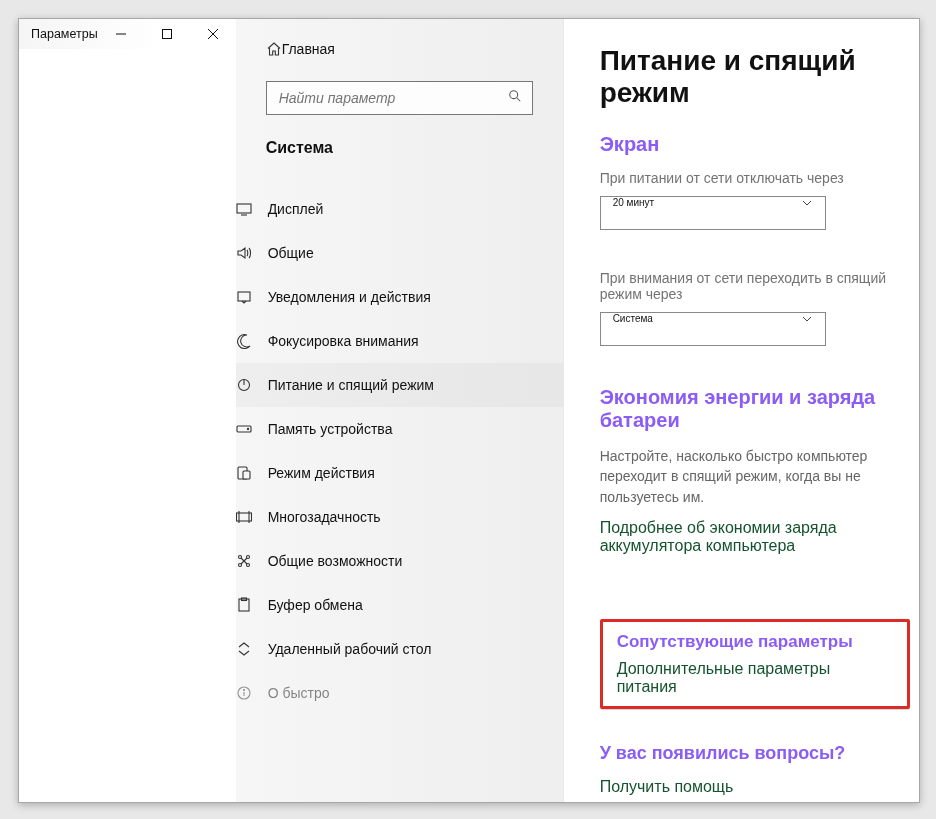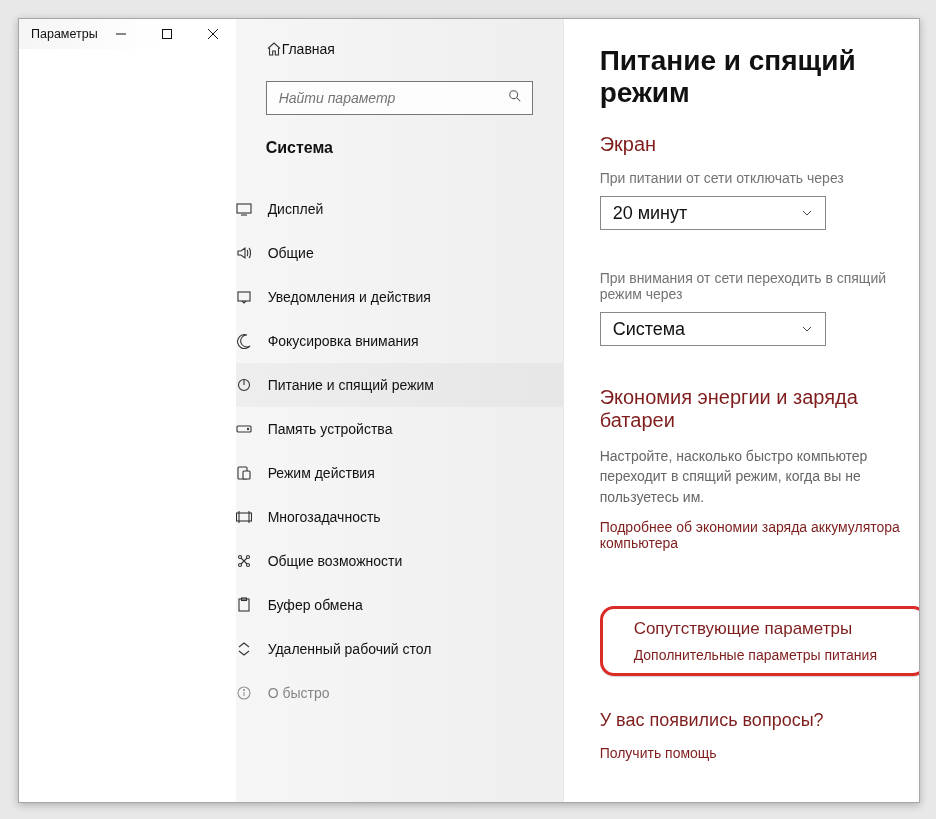--- a/index.html
+++ b/index.html
@@ -17,29 +17,29 @@
 .search{position:relative;border:1px solid #777;background:#fdfdfd;height:32px;display:flex;align-items:center;padding:0 10px;margin-bottom:24px}
 .search input{border:0;outline:0;background:transparent;font-size:14px;flex:1;color:#333;font-style:italic}
 .search .sicon{color:#555}
 .section-label{font-size:16px;font-weight:700;color:#111;margin-bottom:30px}
 .navlist{margin:0 -30px}
 .navitem{display:flex;align-items:center;gap:16px;padding:0 30px;height:44px;font-size:14px;color:#111;position:relative}
 .navitem.active::before{content:"";position:absolute;left:0;top:8px;bottom:8px;width:4px;background:#777}
 .navitem.active{background:rgba(0,0,0,.03)}
 .content{flex:1;padding:22px 36px 0 36px;overflow:hidden;box-sizing:border-box}
 h1{font-weight:600;font-size:28px;margin:4px 0 24px 0;color:#111}
-h2{font-weight:400;font-size:20px;margin:0 0 14px 0;color:#7f1d1d}
+h2{font-weight:700;font-size:20px;margin:0 0 14px 0;color:#8b5cf6}
 .label{font-size:14px;color:#737373;margin-bottom:10px}
-.select{border:1px solid #888;background:#fff;height:32px;width:200px;display:flex;align-items:center;padding:0 12px;font-size:18px;color:#111;justify-content:space-between}
+.select{border:1px solid #888;background:#fff;height:32px;width:200px;display:flex;padding:0 12px;font-size:10px;color:#111;justify-content:space-between}
 .select .chev{color:#444}
 .block{margin-bottom:40px}
-.blocksm{margin-bottom:31px}
+.blocksm{margin-bottom:40px}
 .muted{font-size:14px;color:#666;line-height:1.45}
-.link{font-size:14px;color:#7f1d1d}
-.callout{border:3px solid #db2b26;border-radius:14px;padding:8px 14px 10px 31px;display:inline-block;min-width:276px;box-shadow:0 1px 0 rgba(0,0,0,.15)}
+.link{font-size:16px;color:#14532d}
+.callout{border:3px solid #db2b26;border-radius:2px;padding:8px 14px 10px 14px;display:inline-block;min-width:276px;box-shadow:0 1px 0 rgba(0,0,0,.15)}
 .callout h2{margin:2px 0 8px 0;font-size:17px}
 </style>
 </head>
 <body>
 
 <div class="frame">
 <div class="window">
 
   <div class="titlebar">
     <span>Параметры</span>

